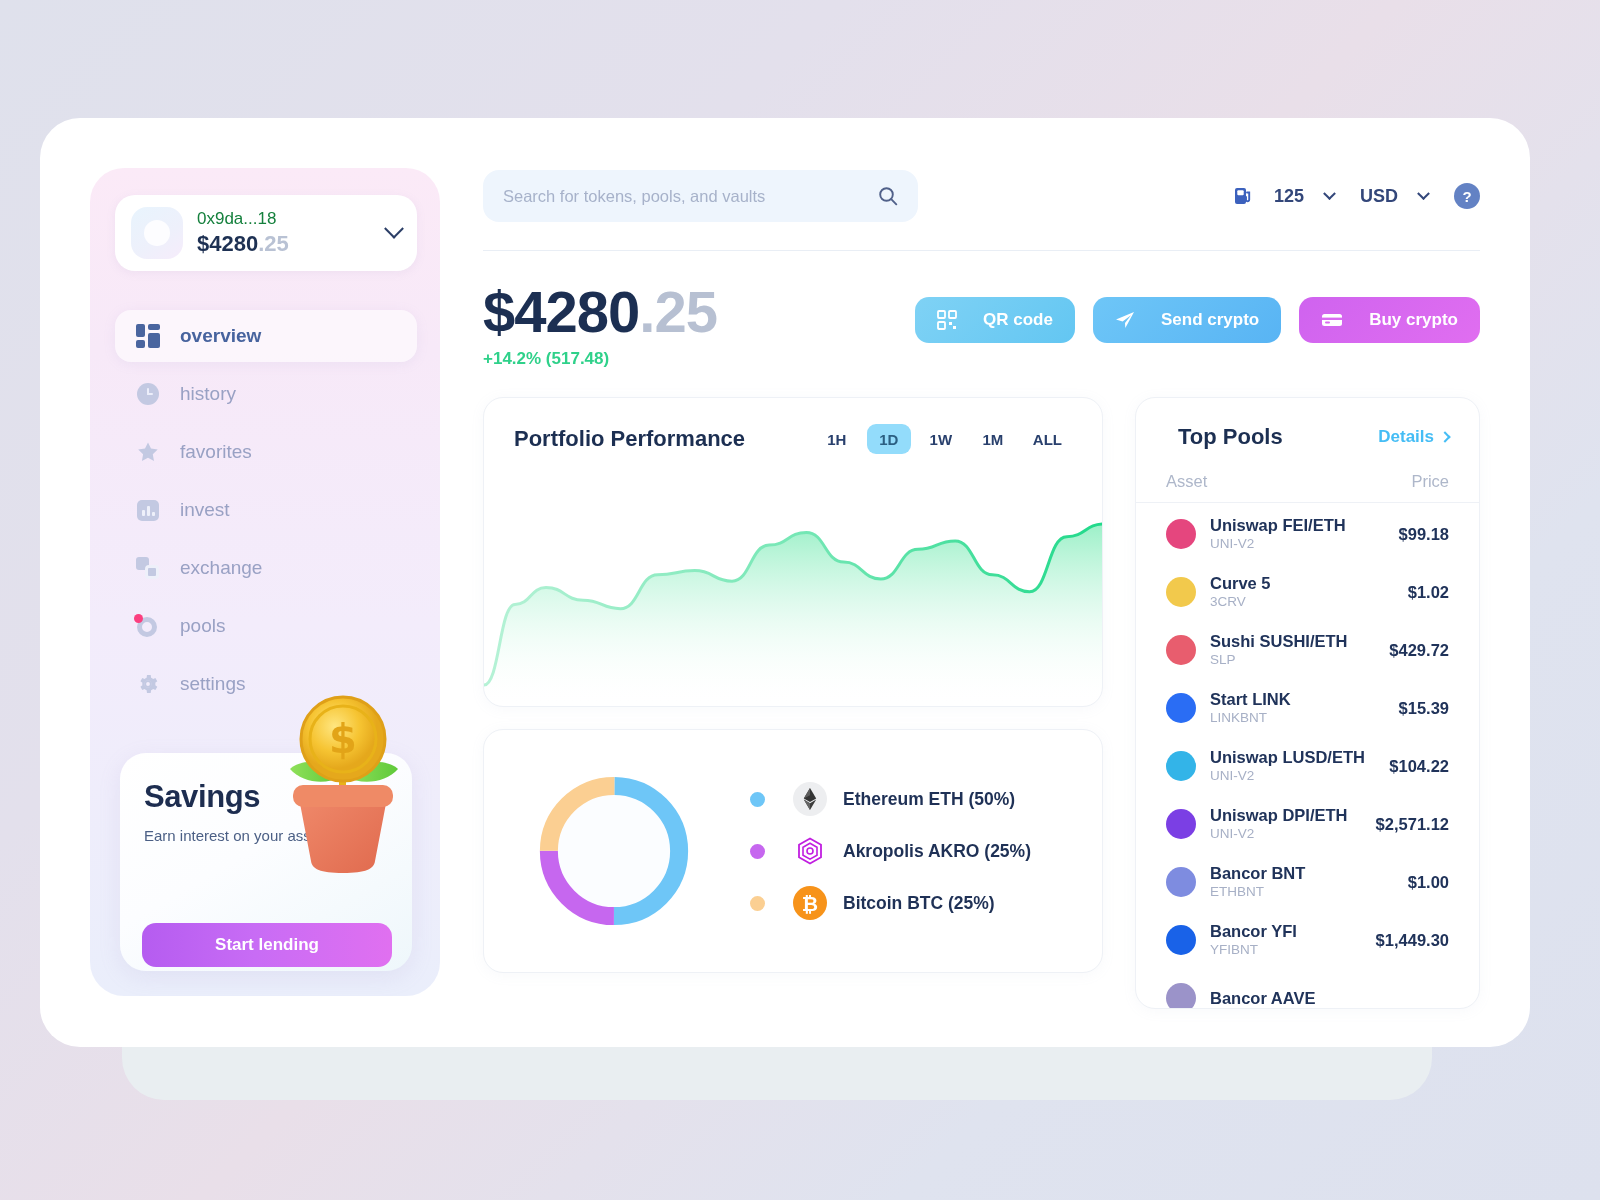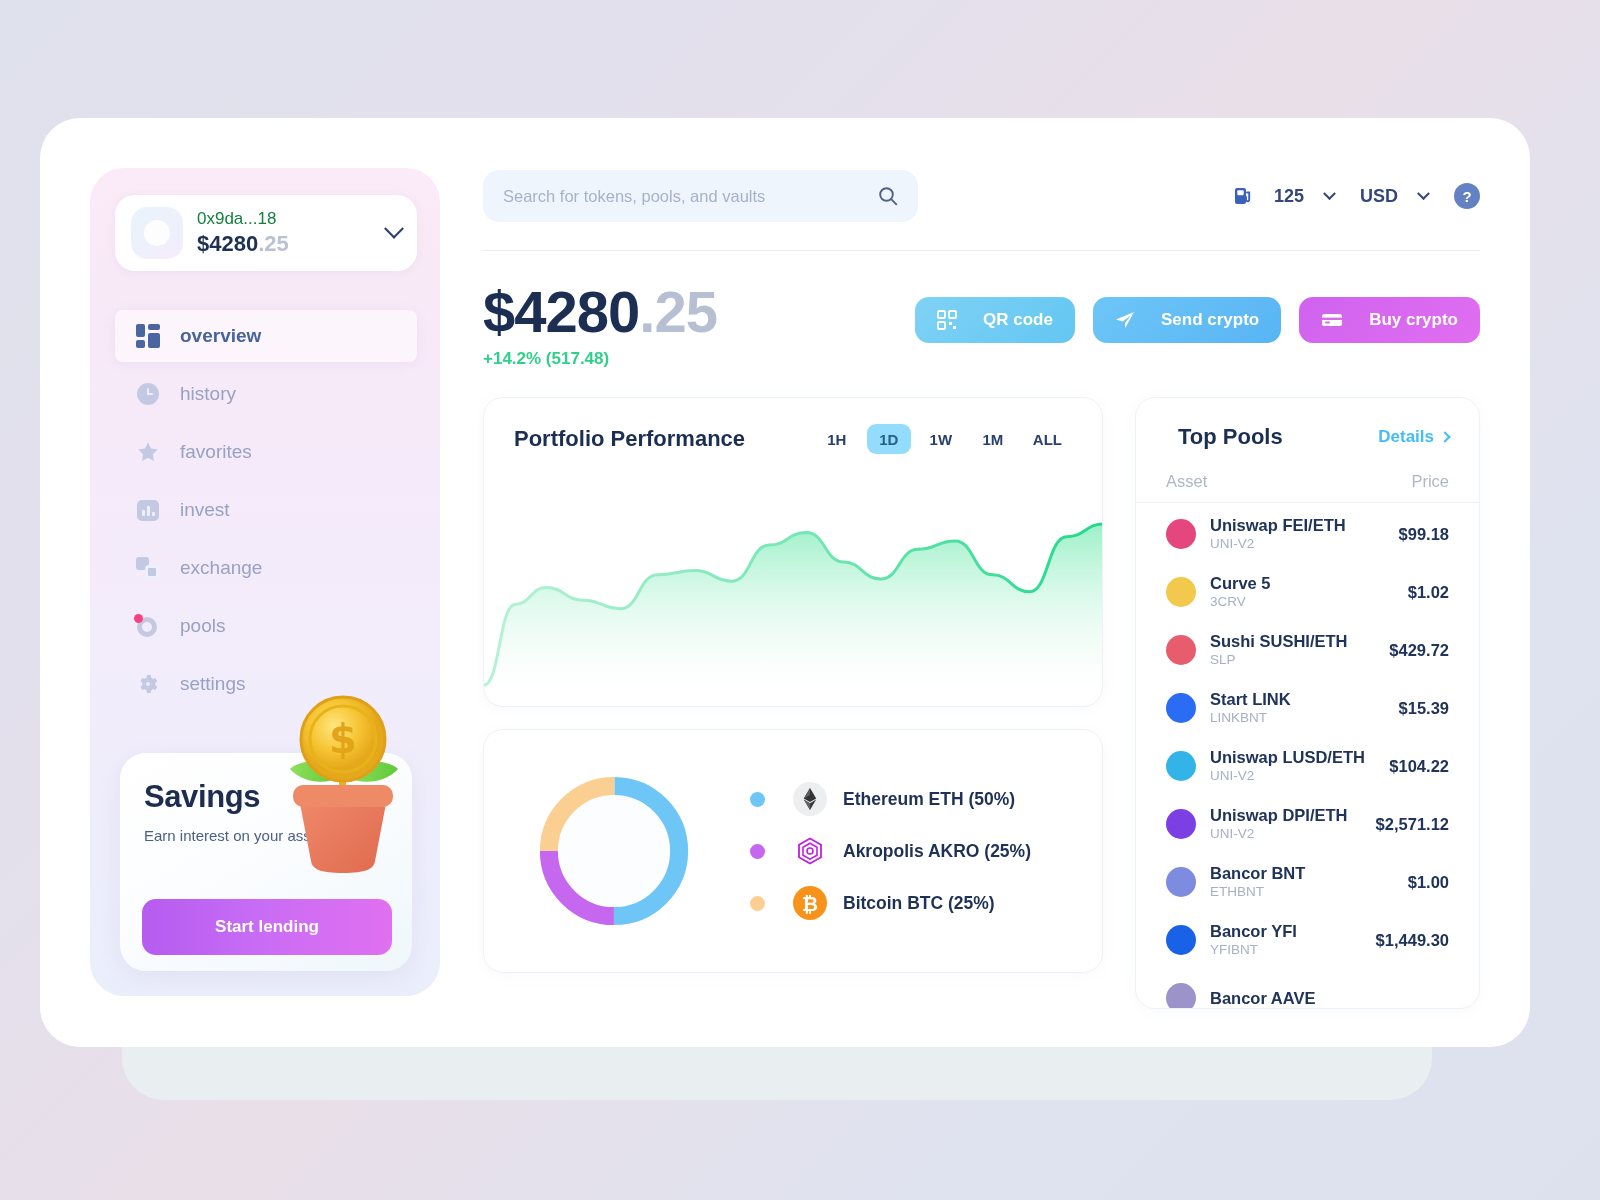--- a/index.html
+++ b/index.html
@@ -69,21 +69,21 @@
     width: 14px; height: 14px; flex: none;
     border-right: 2.6px solid #2b3e66; border-bottom: 2.6px solid #2b3e66;
     transform: rotate(45deg) translate(-3px,-3px);
   }
 
   .nav { position: absolute; left: 25px; top: 142px; width: 302px; }
   .nav-item {
     position: relative;
     display: flex; align-items: center;
     height: 52px; padding-left: 21px;
-    border-radius: 8px;
+    border-radius: 16px;
     margin-bottom: 6px;
     cursor: pointer;
   }
   .nav-item.active {
     background: rgba(255,255,255,.58);
     box-shadow: 0 2px 12px rgba(170,160,205,.13);
   }
   .nav-icon { width: 24px; height: 24px; position: relative; flex: none; }
   .nav-label { margin-left: 20px; font-size: 19px; color: #99a1c4; }
   .nav-item.active .nav-label { color: #47639e; font-weight: bold; }
@@ -133,22 +133,22 @@
     left: 30px; bottom: 25px;
     width: 292px; height: 218px;
     border-radius: 26px;
     background: linear-gradient(150deg,#ffffff 0%, #fcfdff 45%, #eef7fb 100%);
     box-shadow: 0 6px 22px rgba(160,150,200,.14);
     overflow: visible;
   }
   .savings h3 { font-size: 31px; color: #1d2d50; margin: 26px 0 0 24px; letter-spacing:-.4px; }
   .savings p { font-size: 15px; color: #4b5f85; margin: 10px 0 0 24px; line-height: 21px; }
   .lend-btn {
-    position: absolute; left: 22px; bottom: 16px;
-    width: 250px; height: 56px;
+    position: absolute; left: 22px; bottom: 4px;
+    width: 250px; height: 44px;
     border: none; border-radius: 14px;
     background: linear-gradient(90deg,#b55cf0 0%, #c86cf5 45%, #e070f0 100%);
     color: #fff; font-size: 17px; font-weight: bold;
     font-family: "Liberation Sans", sans-serif;
     cursor: pointer;
   }
   .plant { position: absolute; right: -6px; top: -60px; width: 150px; height: 190px; }
 
   
   .main { position: absolute; left: 443px; top: 50px; right: 50px; bottom: 0; }

